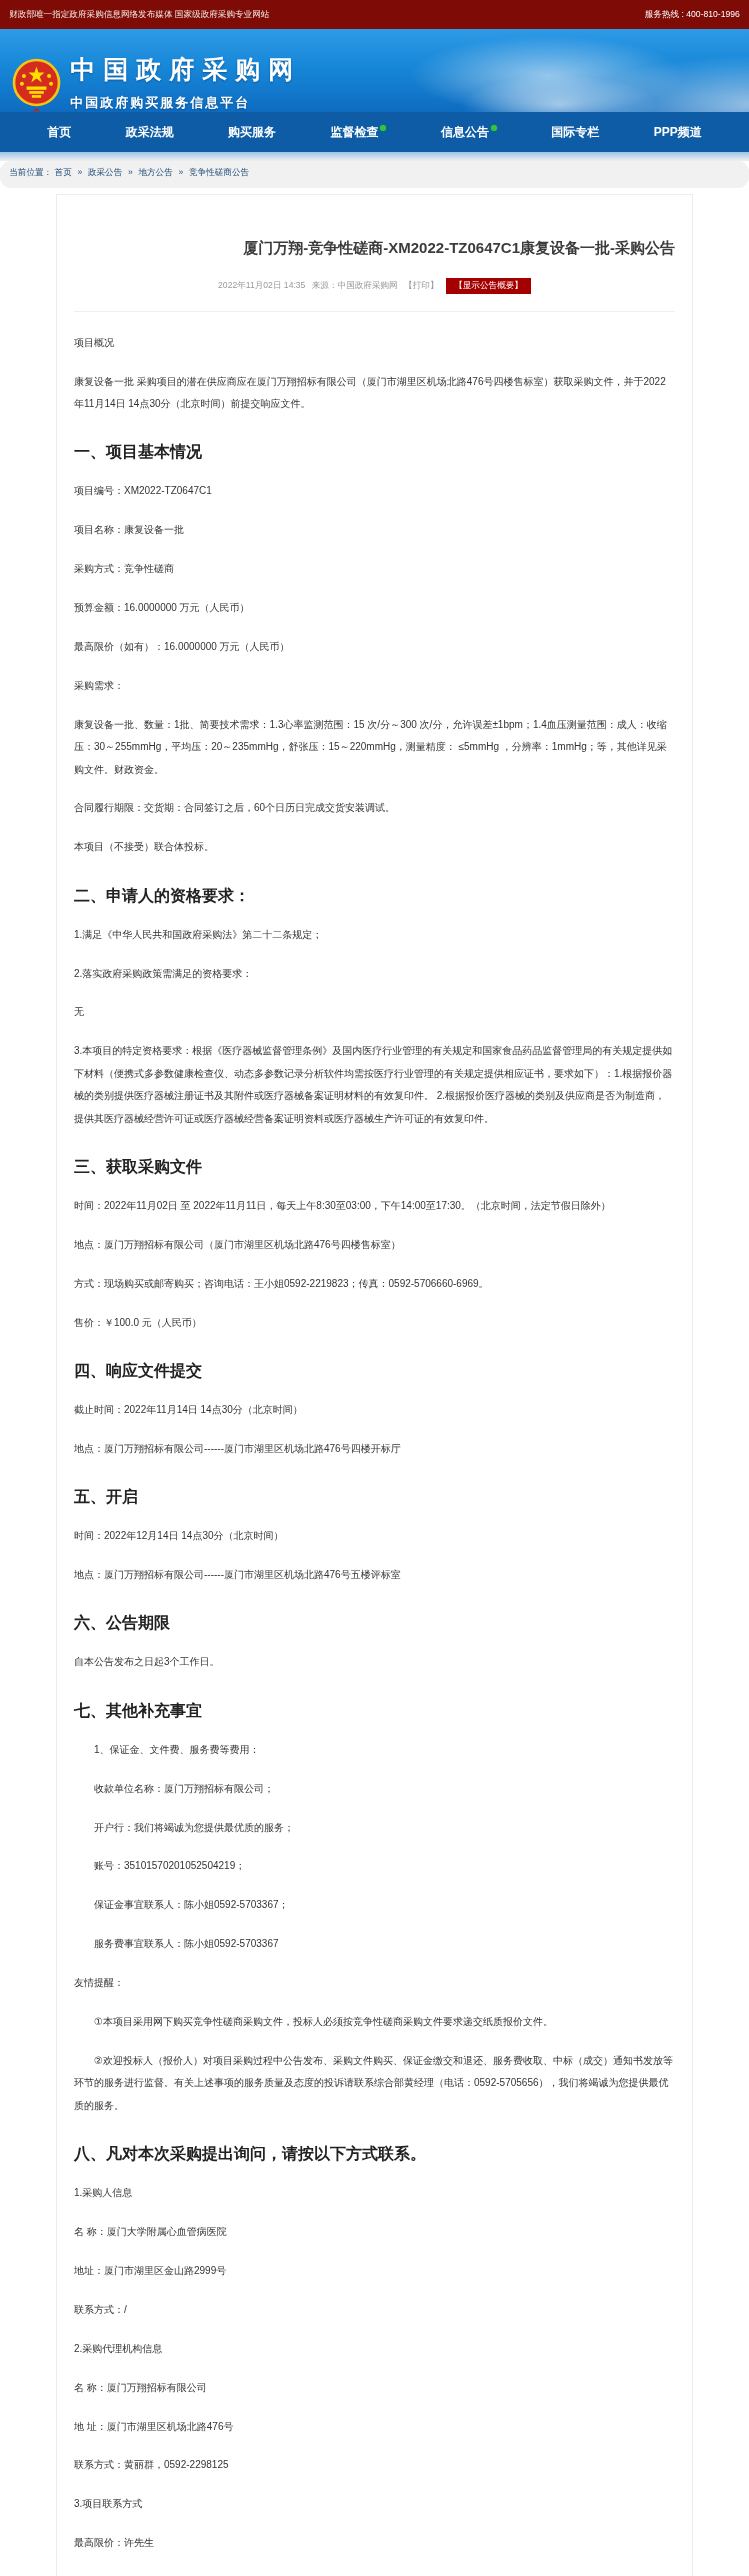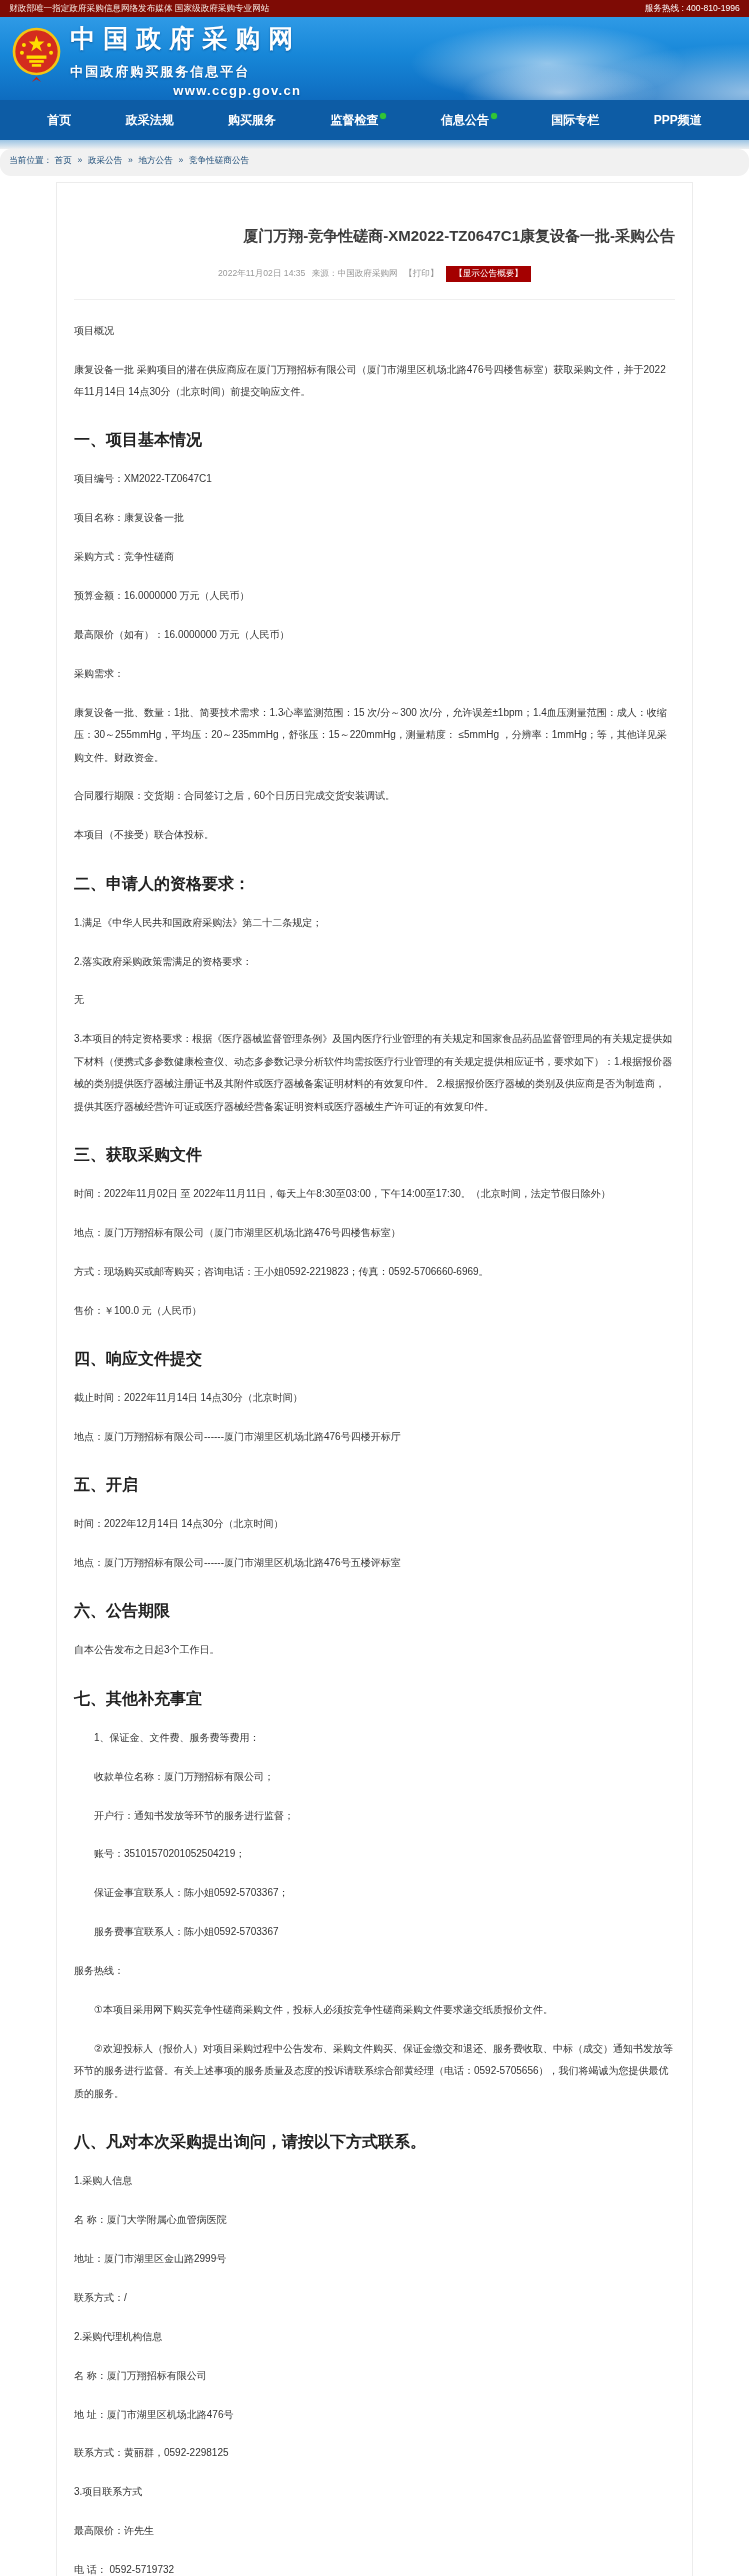--- a/index.html
+++ b/index.html
@@ -1,30 +1,30 @@
 <!DOCTYPE html>
 <html style="font-size:10.5px"><head>
 <meta charset="utf-8">
 <style>
   * { margin:0; padding:0; box-sizing:border-box; }
   html,body { width:749px; background:#ffffff; font-family:"Liberation Sans","DejaVu Sans",sans-serif; }
 
   
-  .topbar { height:17px; background:#7E0B05; color:#f5e9e0; font-size:8.6px;
+  .topbar { height:29px; background:#7E0B05; color:#f5e9e0; font-size:8.6px;
             display:flex; justify-content:space-between; align-items:center; padding:0 9.2px; }
   .topbar .hotline { color:#ffffff; }
 
   
   .header { position:relative; height:83px; overflow:hidden;
     background:linear-gradient(180deg,#2f9ae6 0%, #1787D8 45%, #0e6cc0 100%); }
   .cloud { position:absolute; background:radial-gradient(ellipse at center, rgba(255,255,255,.55) 0%, rgba(255,255,255,0) 70%); border-radius:50%; }
   .c1 { width:277px; height:79px; left:409px; top:6.6px; }
   .c2 { width:343px; height:99px; left:580px; top:26px; }
   .c3 { width:198px; height:59px;  left:461px; top:46px; }
-  .header-inner { position:absolute; left:12px; top:8px; display:flex; align-items:flex-start; }
+  .header-inner { position:absolute; left:12px; top:27px; display:flex; align-items:flex-start; }
   .emblem { width:49px; height:57px; margin-right:9.2px; flex:none; }
   .site-titles { color:#ffffff; }
   .site-title { font-size:25px; font-weight:bold; letter-spacing:8px; line-height:26px;
                 text-shadow:0 1.3px 2px rgba(0,40,90,.45); }
   .site-subtitle { font-size:13px; font-weight:bold; letter-spacing:2px; line-height:21px; margin-top:10px;
                    text-shadow:0 1.3px 2px rgba(0,40,90,.45); }
   .site-url { font-size:13px; font-weight:bold; letter-spacing:1.3px; text-align:right; margin-top:1px;
               text-shadow:0 1.3px 2px rgba(0,40,90,.45); }
 
   
@@ -147,25 +147,25 @@
         <div class="para normal">截止时间：2022年11月14日 14点30分（北京时间）</div>
         <div class="para normal">地点：厦门万翔招标有限公司------厦门市湖里区机场北路476号四楼开标厅</div>
         <div class="para heading">五、开启</div>
         <div class="para normal">时间：2022年12月14日 14点30分（北京时间）</div>
         <div class="para normal">地点：厦门万翔招标有限公司------厦门市湖里区机场北路476号五楼评标室</div>
         <div class="para heading">六、公告期限</div>
         <div class="para normal">自本公告发布之日起3个工作日。</div>
         <div class="para heading">七、其他补充事宜</div>
         <div class="para indent">1、保证金、文件费、服务费等费用：</div>
         <div class="para indent">收款单位名称：厦门万翔招标有限公司；</div>
-        <div class="para indent">开户行：通知书发放等环节的服务进行监督；</div>
+        <div class="para indent">开户行：我们将竭诚为您提供最优质的服务；</div>
         <div class="para indent">账号：35101570201052504219；</div>
         <div class="para indent">保证金事宜联系人：陈小姐0592-5703367；</div>
         <div class="para indent">服务费事宜联系人：陈小姐0592-5703367</div>
-        <div class="para normal">服务热线：</div>
+        <div class="para normal">友情提醒：</div>
         <div class="para indent">①本项目采用网下购买竞争性磋商采购文件，投标人必须按竞争性磋商采购文件要求递交纸质报价文件。</div>
         <div class="para indent">②欢迎投标人（报价人）对项目采购过程中公告发布、采购文件购买、保证金缴交和退还、服务费收取、中标（成交）通知书发放等环节的服务进行监督。有关上述事项的服务质量及态度的投诉请联系综合部黄经理（电话：0592-5705656），我们将竭诚为您提供最优质的服务。</div>
         <div class="para heading">八、凡对本次采购提出询问，请按以下方式联系。</div>
         <div class="para normal">1.采购人信息</div>
         <div class="para normal">名 称：厦门大学附属心血管病医院</div>
         <div class="para normal">地址：厦门市湖里区金山路2999号</div>
         <div class="para normal">联系方式：/</div>
         <div class="para normal">2.采购代理机构信息</div>
         <div class="para normal">名 称：厦门万翔招标有限公司</div>
         <div class="para normal">地 址：厦门市湖里区机场北路476号</div>

